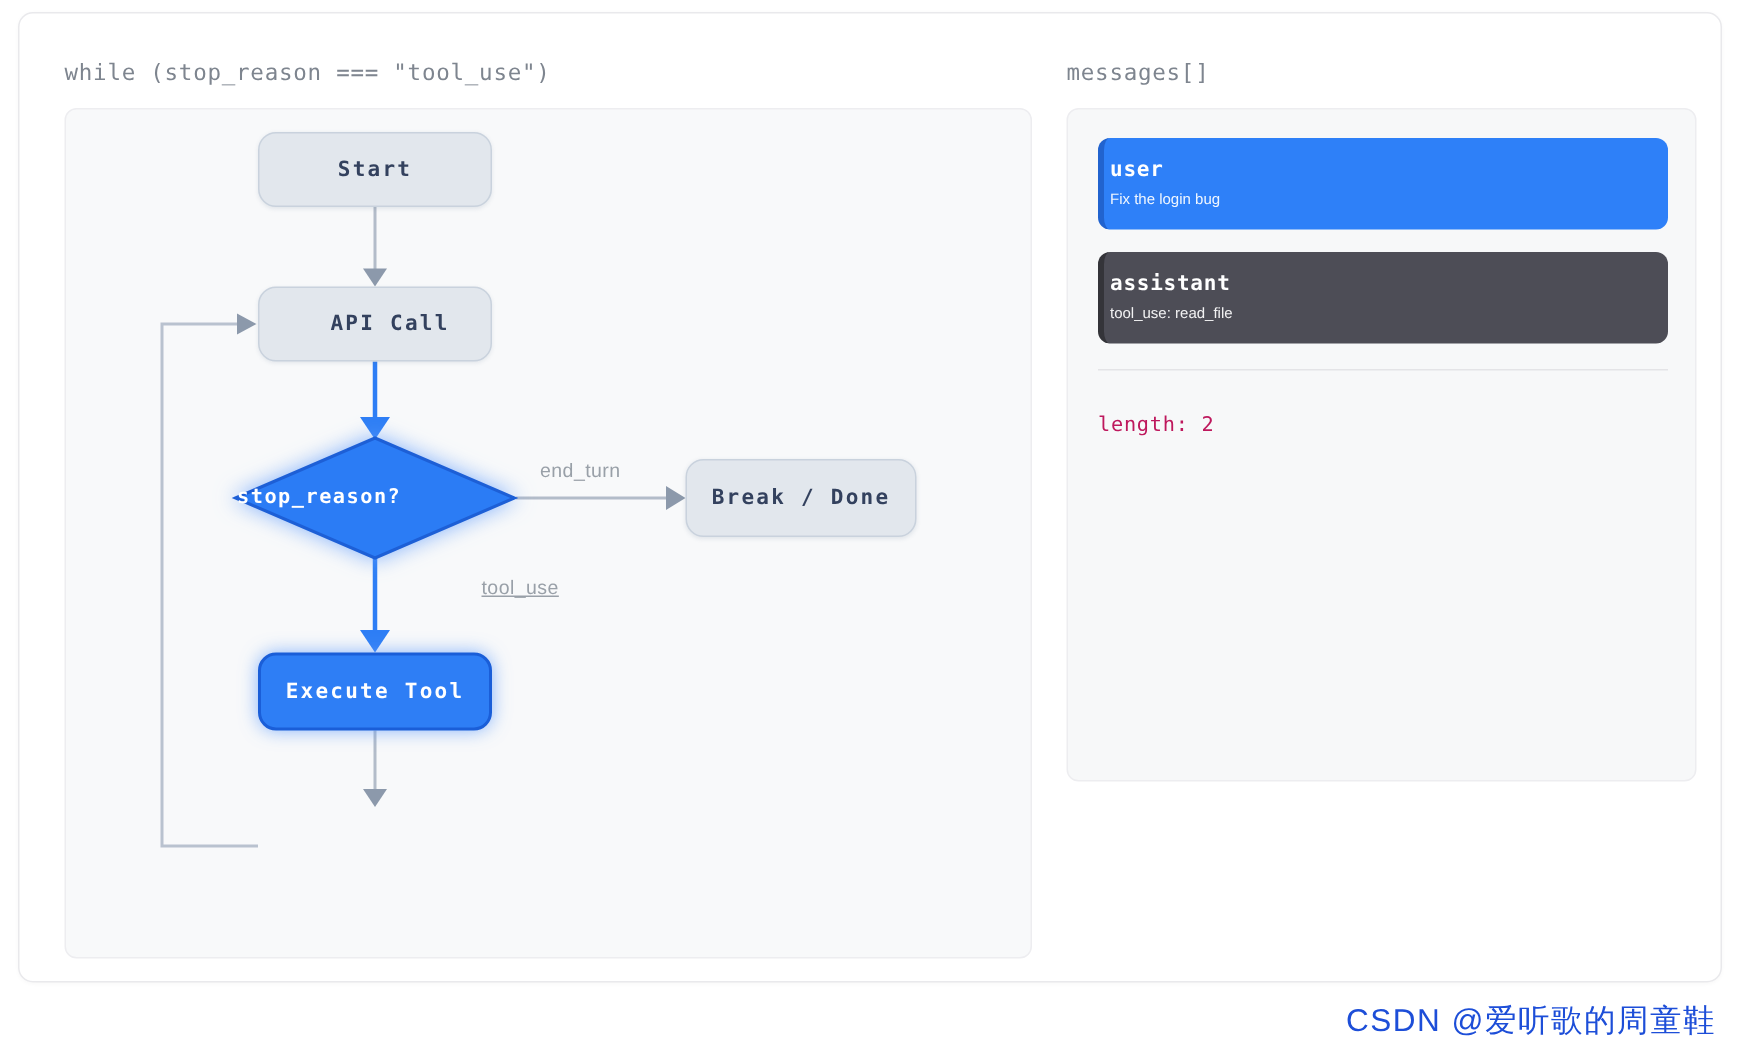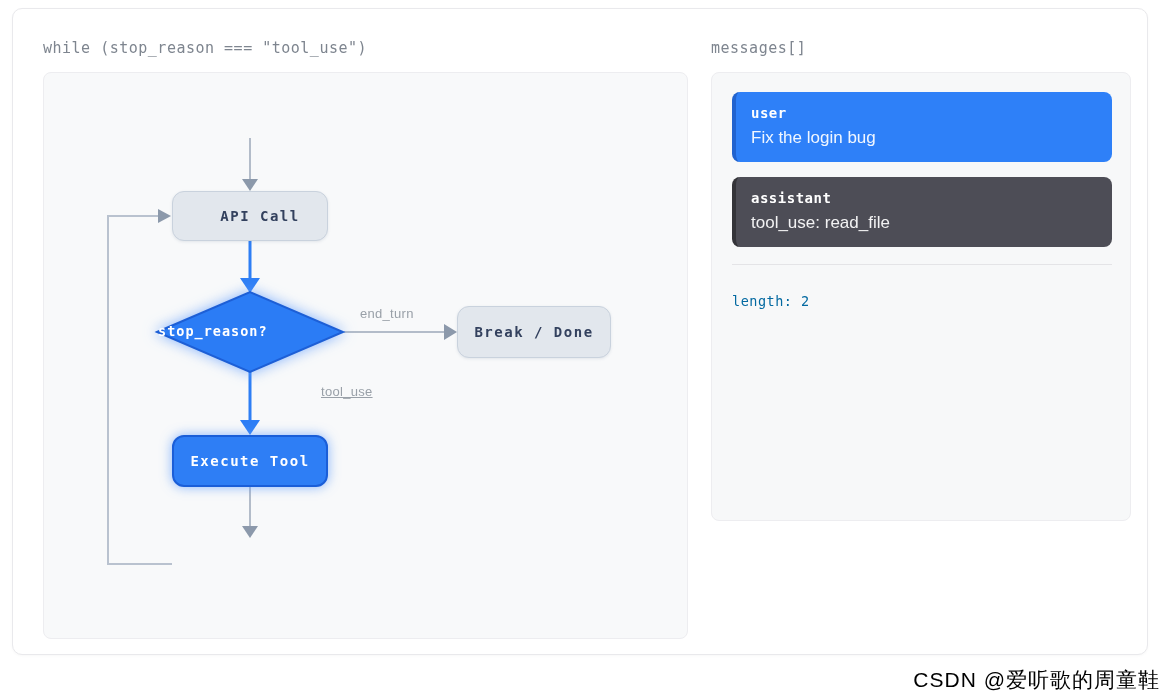--- a/index.html
+++ b/index.html
@@ -54,41 +54,41 @@
   .edge-label.endturn { left:316px; top:233px; }
   .edge-label.tooluse { left:277px; top:311px;text-decoration:underline; }
 
   
   .msg-panel {
     position:absolute; left:698px; top:63px; width:420px; height:449px;
     background:#f7f8f9; border:1px solid #ededf0; border-radius:8px;
     padding:19px 20px 0 20px;
   }
   .msg-card {
-    width:380px; border-radius:8px; padding:13px 15px 14px 15px;
+    width:380px; border-radius:8px; padding:13px 15px 14px 4px;
     border-left:4px solid transparent; margin-bottom:15px;
   }
   .msg-card.user      { background:#2e80f8; border-left-color:#2163cf; }
   .msg-card.assistant { background:#4d4d56; border-left-color:#343439; }
   .msg-role {
     font-family:"DejaVu Sans Mono","Liberation Mono",monospace;
     font-weight:bold; font-size:14px; color:#ffffff; letter-spacing:.5px;
     margin-bottom:7px;
   }
-  .msg-content { font-size:17px; color:rgba(255,255,255,.93); }
+  .msg-content { font-size:10px; color:rgba(255,255,255,.93); }
   .msg-divider { width:380px; height:1px; background:#e4e4e7; margin-top:17px; }
   .msg-length {
     margin-top:28px;
     font-family:"DejaVu Sans Mono","Liberation Mono",monospace;
-    font-size:13.5px; color:#0369a1; letter-spacing:.5px;
+    font-size:13.5px; color:#be185d; letter-spacing:.5px;
   }
 
   .watermark {
-    position:absolute; right:0; top:666px;
-    font-size:21px; color:#000000; letter-spacing:1px;
+    position:absolute; right:16px; top:666px;
+    font-size:21px; color:#1d4ed8; letter-spacing:1px;
   }
 </style>
 </head>
 <body>
 
 <div class="stage">
   <div class="outer-card">
 
     <div class="panel-title left">while (stop_reason === "tool_use")</div>
     <div class="panel-title right">messages[]</div>
@@ -123,20 +123,23 @@
         </g>
 
         <g>
           <polyline points="128,491 64,491 64,143 116,143" fill="none" stroke="#b9c2cf" stroke-width="2"></polyline>
           <polygon points="114,136 114,150 127,143" fill="#8c99ab"></polygon>
         </g>
 
         <polygon points="113,259 206,219 299,259 206,299" fill="#2b7cf5" stroke="#1d5fd6" stroke-width="2" style="filter:drop-shadow(0 0 7px rgba(102,160,252,.8));"></polygon>
       </svg>
 
+      <div class="node start">
+        <span>Start</span>
+      </div>
       <div class="node api">
         <span>API Call</span>
       </div>
       <div class="diamond-label">stop_reason?</div>
       <div class="node execute">
         <span>Execute Tool</span>
       </div>
       <div class="node break">
         <span>Break / Done</span>
       </div>

